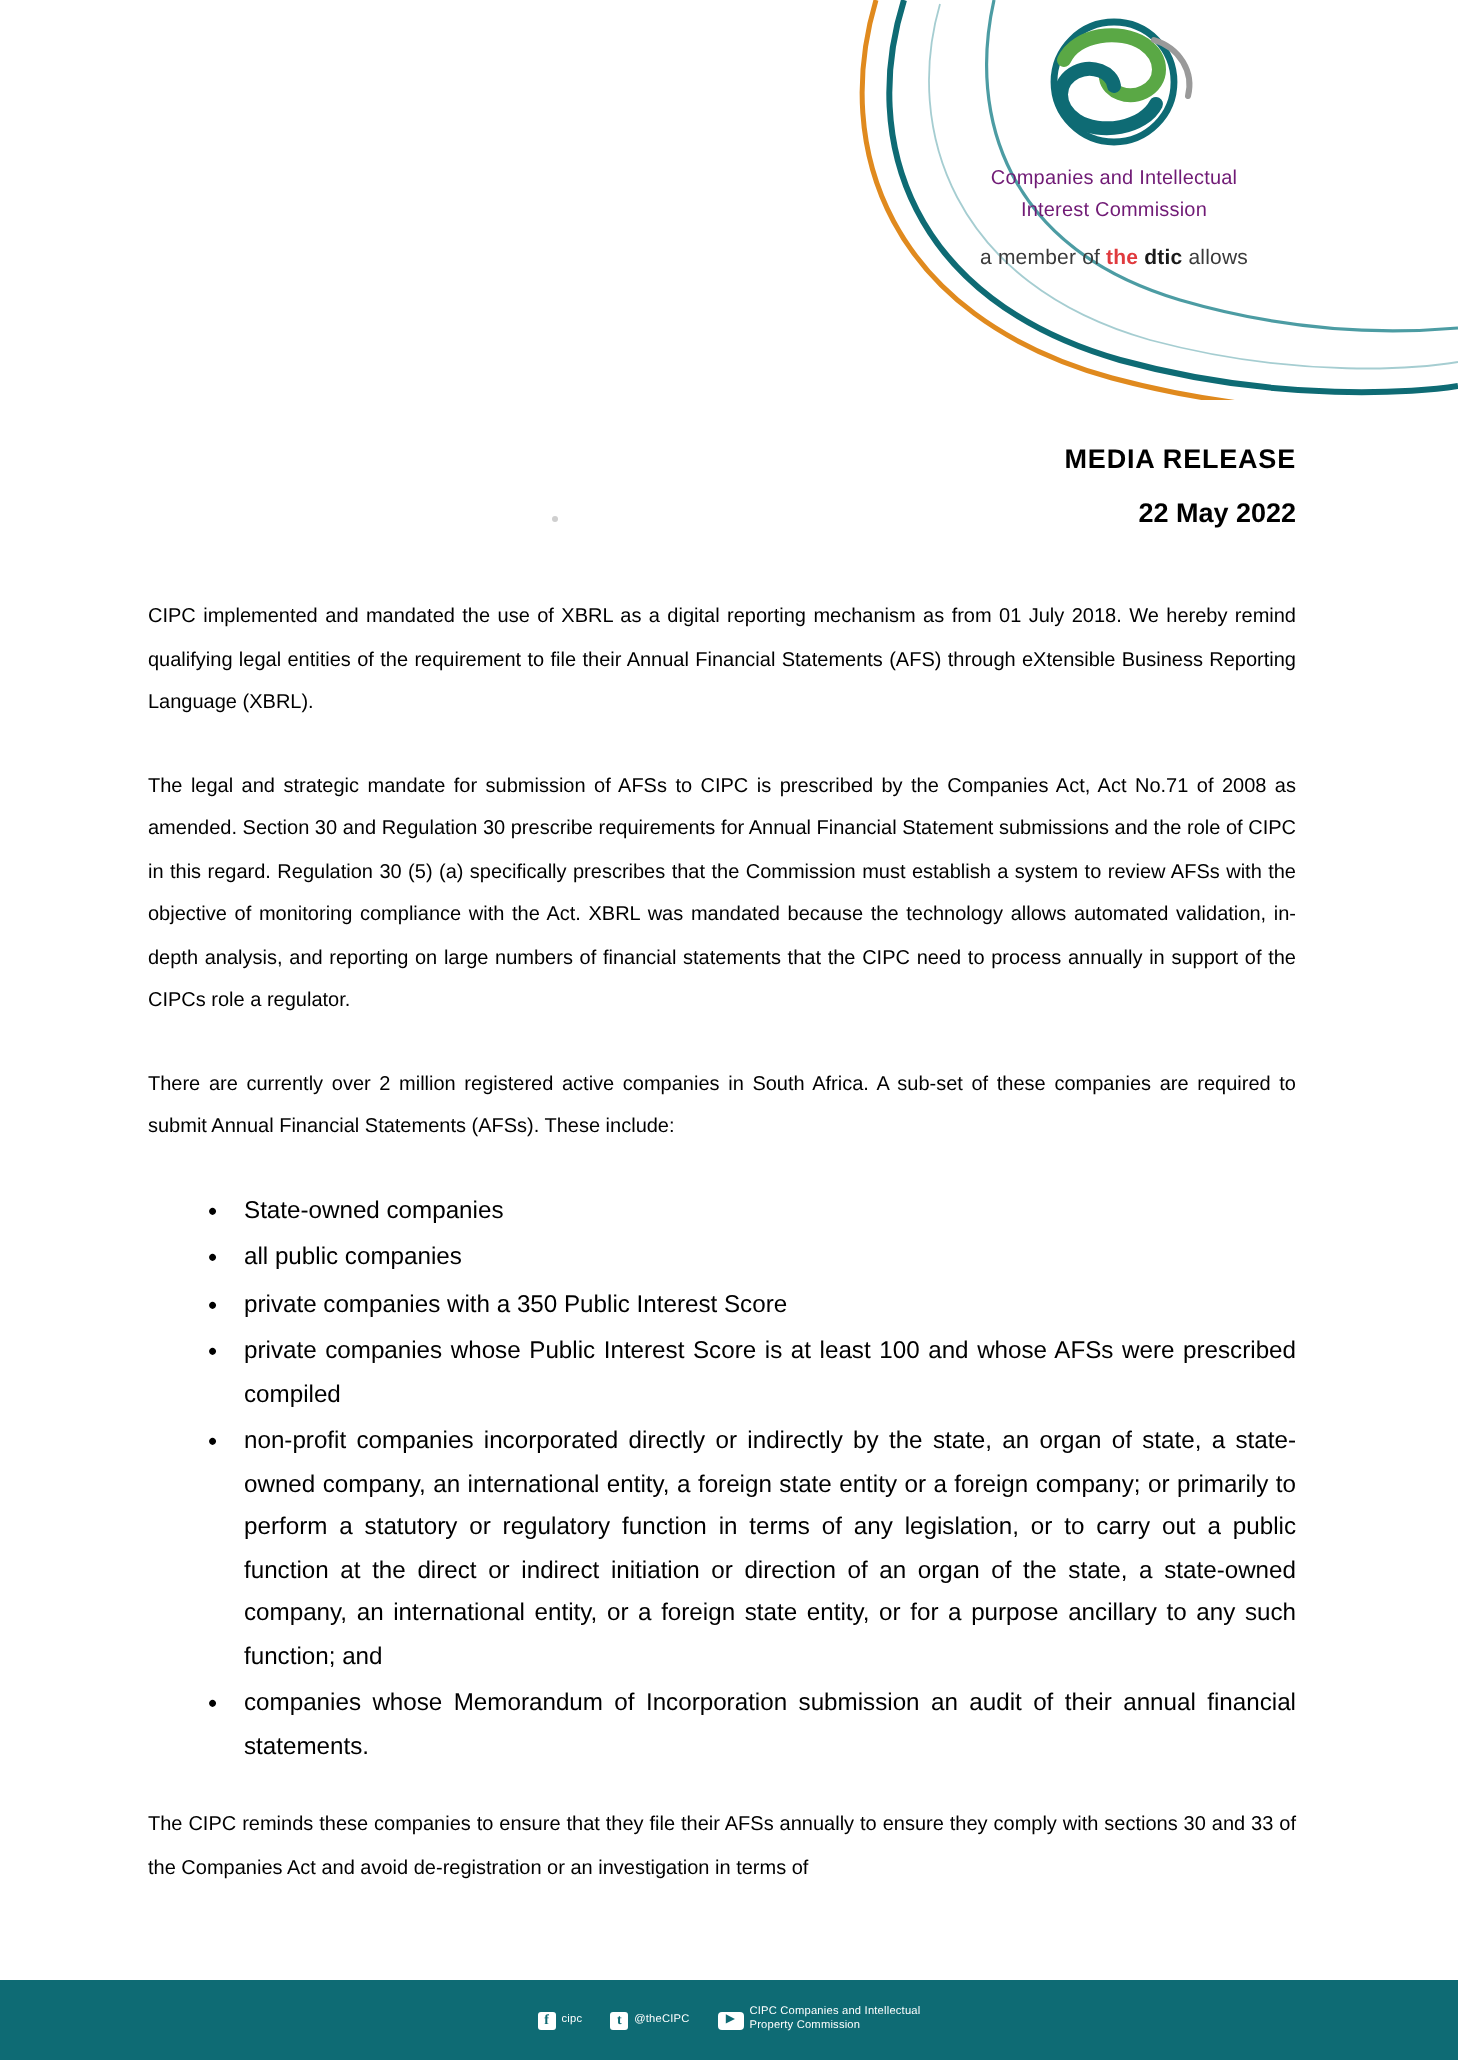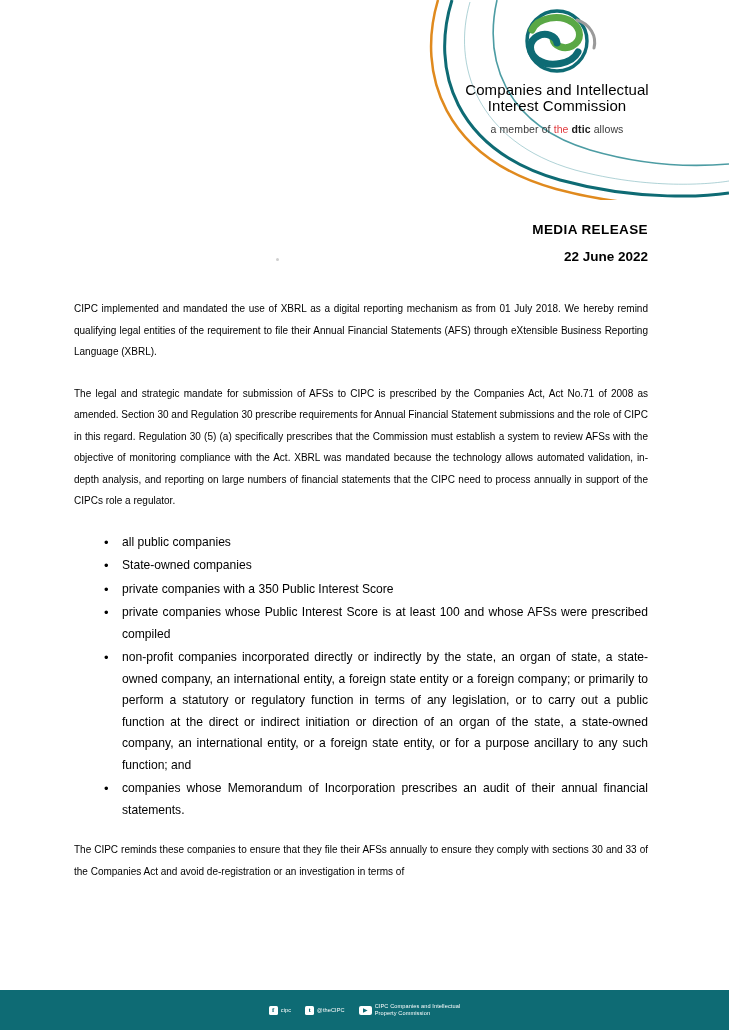--- a/index.html
+++ b/index.html
@@ -45,35 +45,35 @@
     width: 300px;
     text-align: center;
   }
   .logo-mark {
     height: 70px;
     margin-bottom: 4px;
     text-align: center;
   }
   .org-name {
     font-family: "Liberation Sans", sans-serif;
-    font-size: 15px;
+    font-size: 10px;
     line-height: 16px;
-    color: #000000;
+    color: #701a75;
     font-weight: normal;
     letter-spacing: 0.1px;
   }
   .dtic-line {
     margin-top: 9px;
     font-size: 10.5px;
     color: #3a3a3a;
     letter-spacing: 0.1px;
   }
   .dtic-the {
     color: #e03a3e;
-    font-weight: normal;
+    font-weight: bold;
   }
   .dtic-dtic {
     color: #1a1a1a;
     font-weight: bold;
     text-align: center;
   }
 
   
   .content {
     position: absolute;
@@ -238,33 +238,34 @@
         <span>a member of </span><span class="dtic-the">the </span><span class="dtic-dtic">dtic</span><span> allows</span>
       </div>
     </div>
   </div>
 
   <div class="faint-mark"></div>
 
   <div class="content">
 
     <div class="media-release">MEDIA RELEASE</div>
-    <div class="release-date">22 June 2022</div>
+    <div class="release-date">22 May 2022</div>
 
 
     <p class="para">CIPC implemented and mandated the use of XBRL as a digital reporting mechanism as from 01 July 2018. We hereby remind qualifying legal entities of the requirement to file their Annual Financial Statements (AFS) through eXtensible Business Reporting Language (XBRL).</p>
     <p class="para">The legal and strategic mandate for submission of AFSs to CIPC is prescribed by the Companies Act,  Act No.71 of 2008 as amended.  Section 30 and Regulation 30 prescribe requirements for Annual Financial Statement submissions and the role of CIPC in this regard. Regulation 30 (5) (a) specifically prescribes that the Commission must establish a system to review AFSs with the objective of monitoring compliance with the Act. XBRL was mandated because the technology allows automated validation, in-depth analysis, and reporting on large numbers of financial statements that the CIPC need to process annually in support of the CIPCs role a regulator.</p>
+    <p class="para">There are currently over 2 million registered active companies in South Africa. A sub-set of these companies are required to submit Annual Financial Statements (AFSs). These include:</p>
 
     <ul class="bullets">
+      <li>State-owned companies</li>
       <li>all public companies</li>
-      <li>State-owned companies</li>
       <li>private companies with a 350 Public Interest Score</li>
       <li>private companies whose Public Interest Score is at least 100 and whose AFSs were prescribed compiled</li>
       <li>non-profit companies incorporated directly or indirectly by the state, an organ of state, a state-owned company, an international entity, a foreign state entity or a foreign company; or primarily to perform a statutory or regulatory function in terms of any legislation, or to carry out a public function at the direct or indirect initiation or direction of an organ of the state, a state-owned company, an international entity, or a foreign state entity, or for a purpose ancillary to any such function;  and</li>
-      <li>companies whose Memorandum of Incorporation prescribes an audit of their annual financial statements.</li>
+      <li>companies whose Memorandum of Incorporation submission an audit of their annual financial statements.</li>
     </ul>
 
     <p class="para">The CIPC reminds these companies to ensure that they file their AFSs annually to ensure they comply with sections 30 and 33 of the Companies Act and avoid de-registration or an investigation in terms of</p>
   </div>
 
   <div class="footer">
     <div class="social-row">
       <div class="social-item">
         <span class="sq-icon">f</span>
         <span class="social-label">cipc</span>

